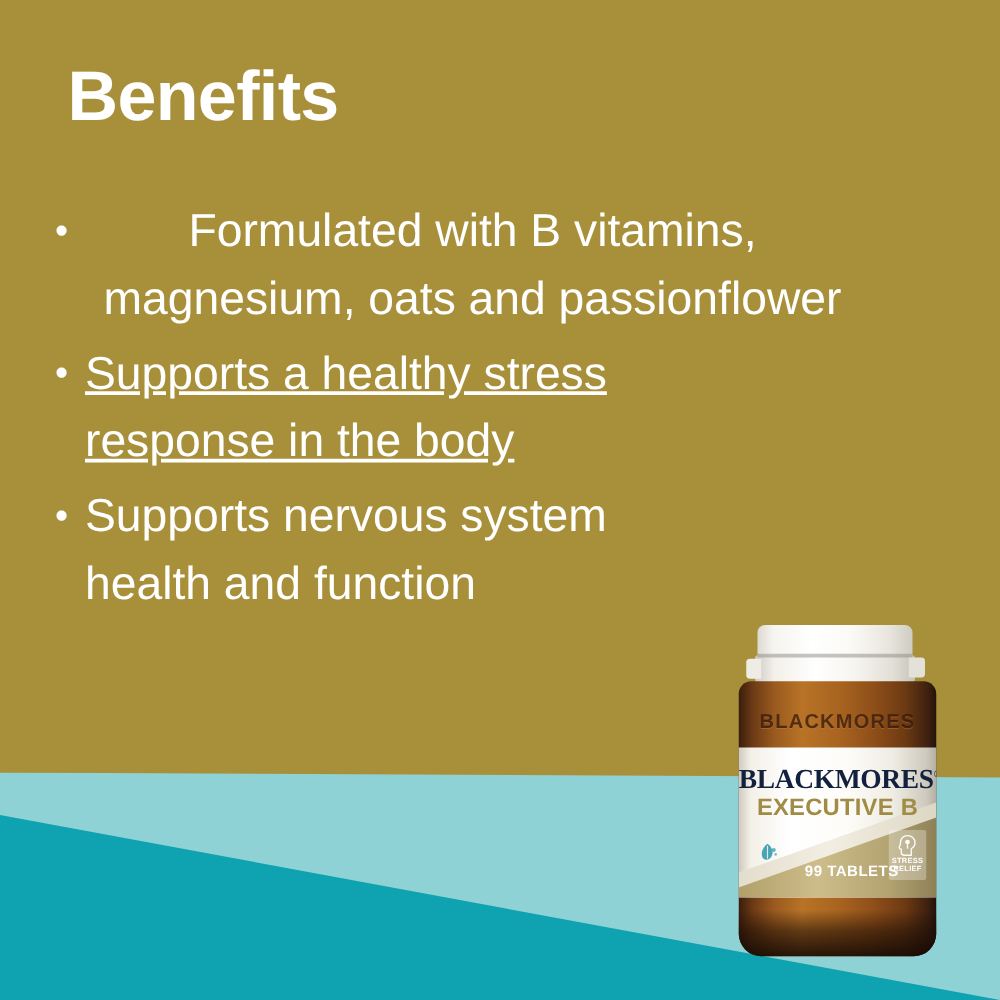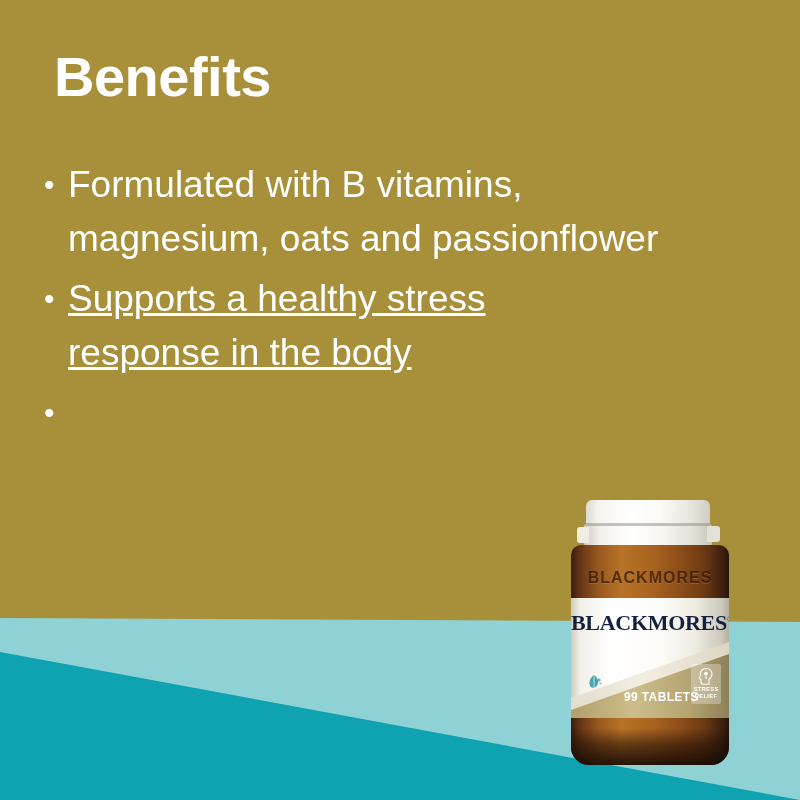--- a/index.html
+++ b/index.html
@@ -74,28 +74,28 @@
     width: 24px;
     font-size: 30px;
     line-height: 54px;
     text-align: left;
     color: #ffffff;
   }
   .bullet-text {
     flex: 1 1 auto;
     max-width: 620px;
   }
-  .b1 .bullet-text { max-width: 620px; }
+  .b1 .bullet-text { max-width: 620px; text-align: center; }
   .b2 .bullet-text { max-width: 560px; text-decoration: underline; }
   .b3 .bullet-text { max-width: 420px; }
 
   
   .bottle {
     position: absolute;
-    left: 565px;
+    left: 585px;
     top: 500px;
     width: 170px;
     height: 268px;
   }
 
   
   .cap {
     position: absolute;
     left: 21px;
     top: 0px;
@@ -311,20 +311,21 @@
         <span class="bullet-text">Formulated with B vitamins, magnesium, oats and passionflower</span>
       </div>
 
       <div class="bullet b2">
         <span class="bullet-dot">•</span>
         <span class="bullet-text">Supports a healthy stress response in the body</span>
       </div>
 
       <div class="bullet b3">
         <span class="bullet-dot">•</span>
+        <span class="bullet-text">Supports nervous system health and function</span>
       </div>
 
     </div>
   </div>
 
   <div class="bottle">
 
     <div class="cap"></div>
     <div class="cap-ring"></div>
     <div class="cap-gap"></div>
@@ -336,20 +337,21 @@
     <div class="glass-shadow-bottom"></div>
 
     <div class="label">
       <div class="label-diag-gold"></div>
       <div class="label-diag-cream"></div>
 
       <div class="brand">
         <span>BLACKMORES</span><span class="reg">®</span>
       </div>
 
+      <div class="product">EXECUTIVE B</div>
 
       <span class="leaf-mark">
         <svg width="22" height="22" viewBox="0 0 22 22">
           <path d="M11 3 C7 6 5.5 10 7 14 C9 17 13 16 14.5 12.5 C16 9 14.5 5.5 11 3 Z" fill="#3f9fb0" opacity="0.95"></path>
           <path d="M11 4.5 L11 15" stroke="#ffffff" stroke-width="0.9" opacity="0.8" fill="none"></path>
           <circle cx="16" cy="8" r="1.6" fill="#4aa7b6" opacity="0.85"></circle>
           <circle cx="17.5" cy="11.5" r="1.1" fill="#4aa7b6" opacity="0.7"></circle>
         </svg>
       </span>
 

